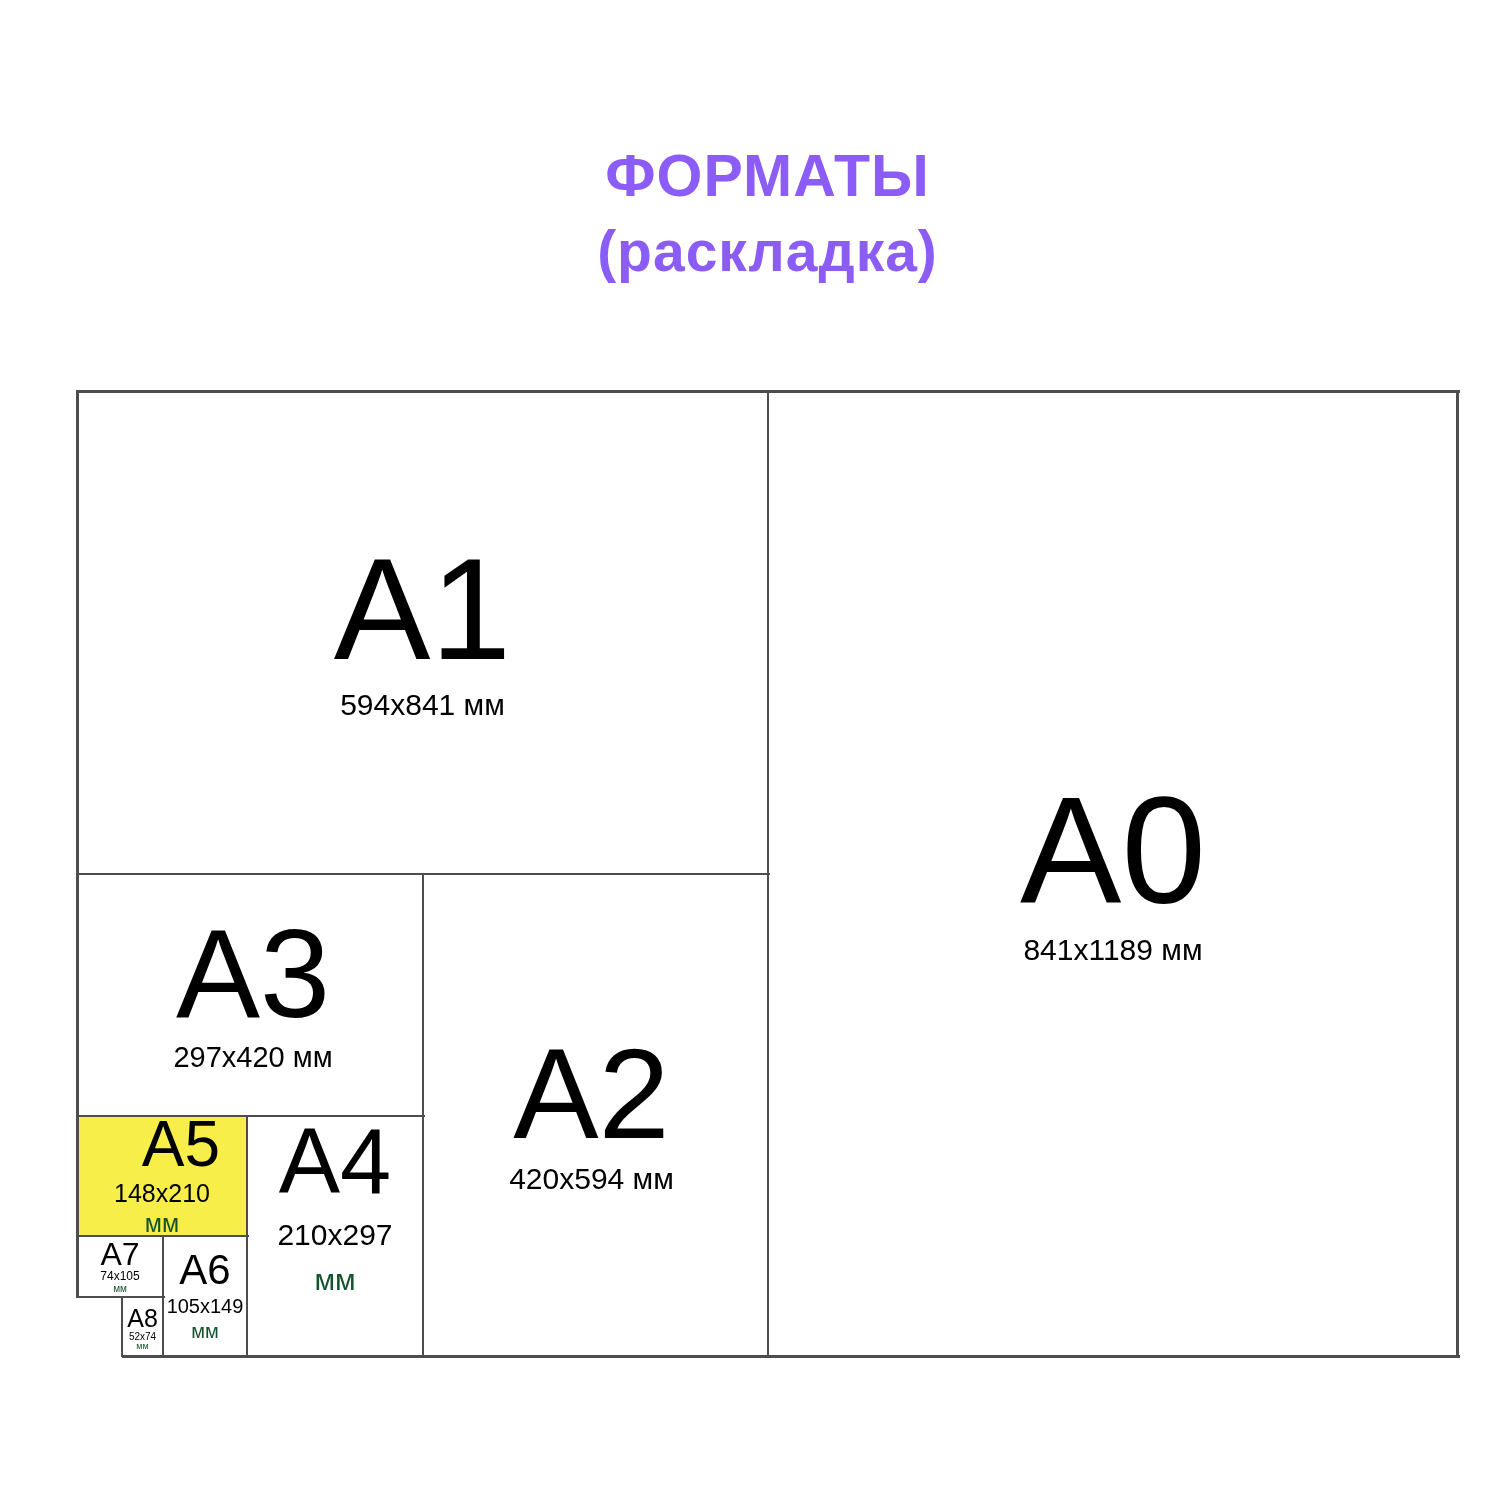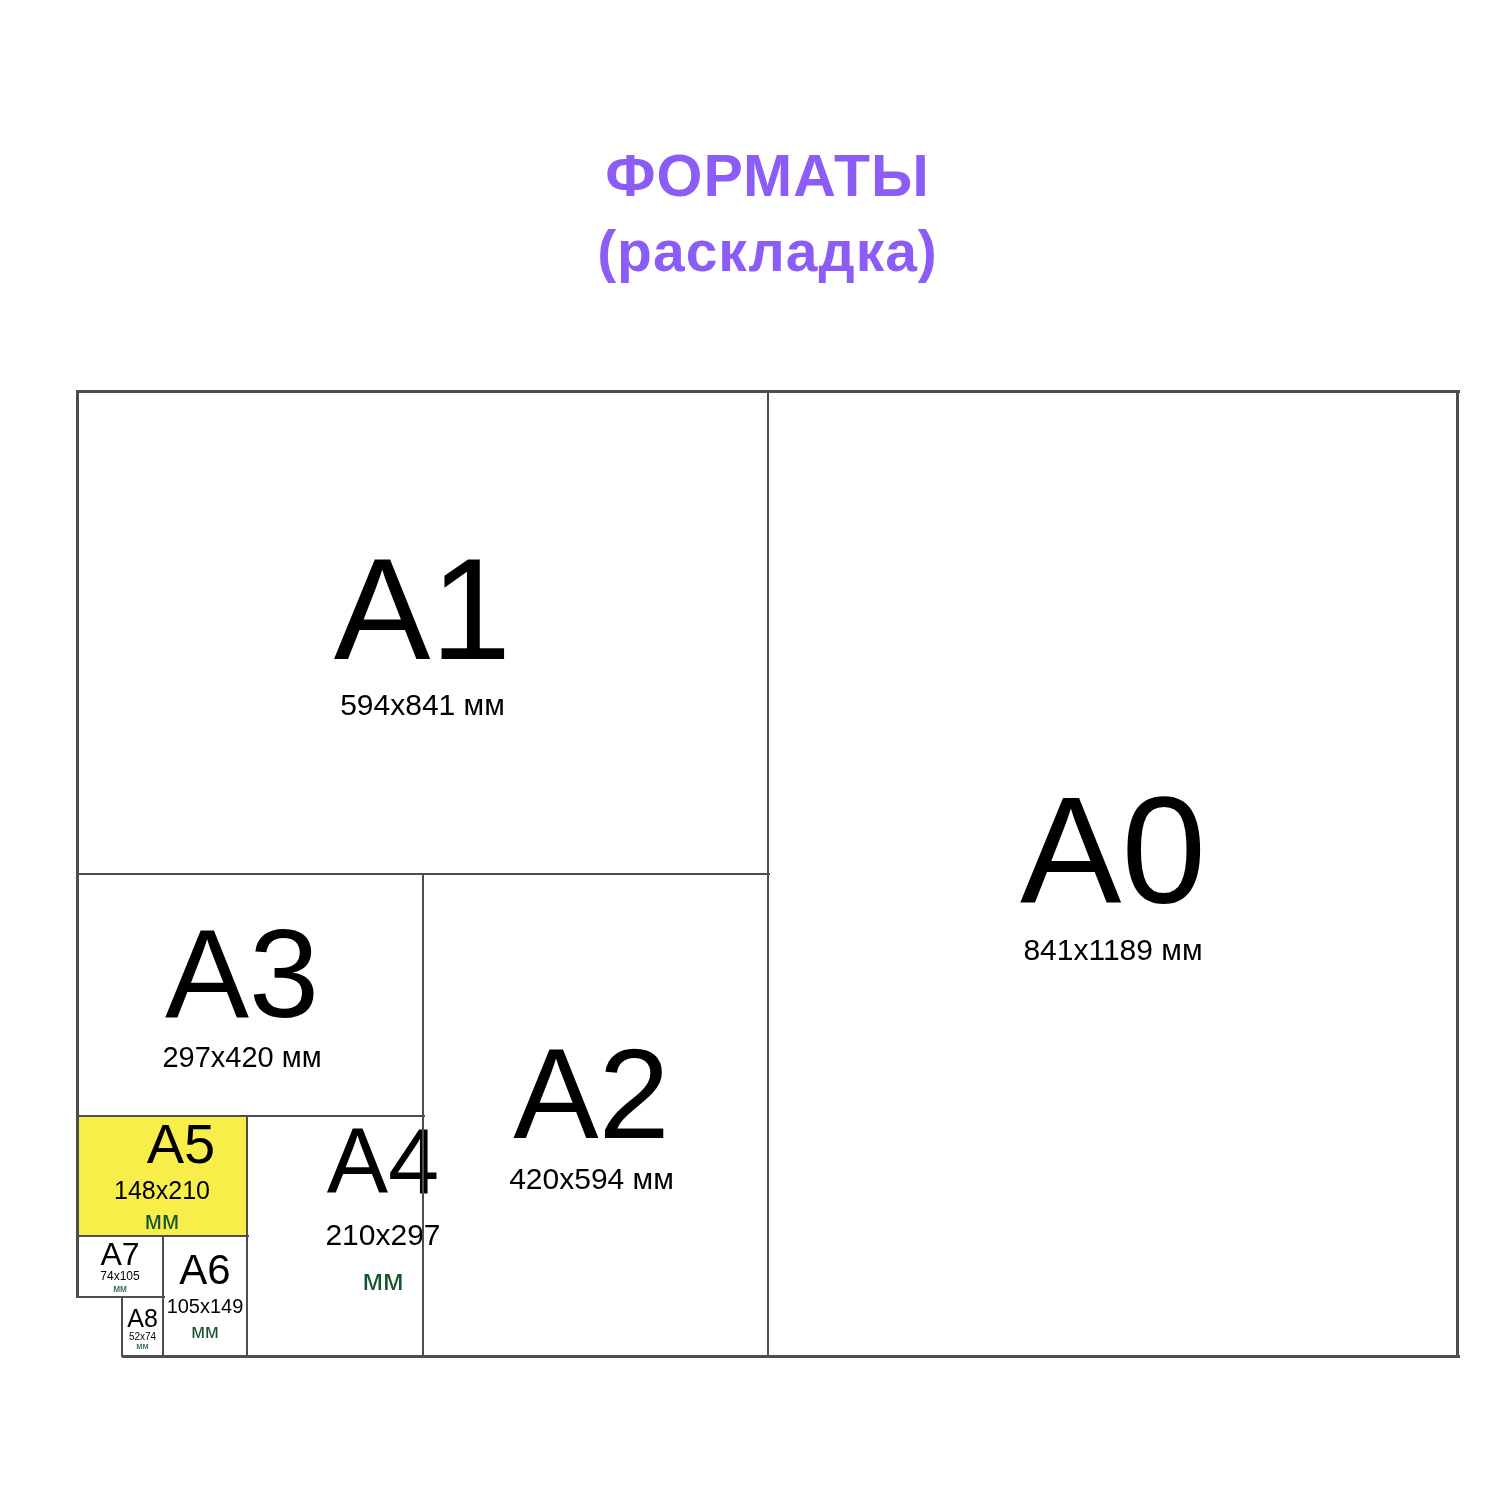--- a/index.html
+++ b/index.html
@@ -36,42 +36,42 @@
     justify-content: center;
     text-align: center;
   }
   .cell .letter { font-weight: 400; color: #000; }
   .cell .dims   { font-weight: 400; color: #000; }
   .cell .unit   { font-weight: 400; color: #14532d; }
 
   
   #cell-a1 { left: 77px;  top: 391px;  width: 691px; height: 483px; }
   #cell-a0 { left: 768px; top: 391px;  width: 690px; height: 966px; }
-  #cell-a3 { left: 69px;  top: 874px;  width: 346px; height: 242px; }
+  #cell-a3 { left: 80px;  top: 874px;  width: 346px; height: 242px; }
   #cell-a2 { left: 419px; top: 874px;  width: 345px; height: 483px; }
   #cell-a5 { left: 77px;  top: 1116px; width: 170px; height: 120px; background: var(--highlight, #f7ee4a); }
-  #cell-a4 { left: 247px; top: 1116px; width: 176px; height: 185px; margin-left: 48px; }
+  #cell-a4 { left: 247px; top: 1116px; width: 176px; height: 185px; }
   #cell-a7 { left: 77px;  top: 1236px; width: 86px;  height: 61px; }
   #cell-a6 { left: 163px; top: 1236px; width: 84px;  height: 121px; }
   #cell-a8 { left: 122px; top: 1297px; width: 41px;  height: 65px; }
 
   
   #cell-a1 .letter { font-size: 145px; line-height: 0.92; }
   #cell-a1 .dims   { font-size: 30px;  margin-top: 12px; }
 
   #cell-a0 .letter { font-size: 152px; line-height: 0.92; }
   #cell-a0 .dims   { font-size: 30px;  margin-top: 12px; }
 
   #cell-a3 .letter { font-size: 126px; line-height: 0.92; }
   #cell-a3 .dims   { font-size: 29px;  margin-top: 10px; }
 
   #cell-a2 .letter { font-size: 128px; line-height: 0.92; }
   #cell-a2 .dims   { font-size: 30px;  margin-top: 10px; }
 
-  #cell-a5 .letter { font-size: 56px; line-height: 0.95; margin-left: 38px; }
+  #cell-a5 .letter { font-size: 64px; line-height: 0.95; margin-left: 38px; }
   #cell-a5 .dims   { font-size: 25px; line-height: 1.2; margin-top: 4px; }
   #cell-a5 .unit   { font-size: 25px; line-height: 1.2; }
 
   #cell-a4 .letter { font-size: 92px; line-height: 0.95; }
   #cell-a4 .dims   { font-size: 30px; line-height: 1.3; margin-top: 10px; }
   #cell-a4 .unit   { font-size: 30px; line-height: 1.3; margin-top: 6px; }
 
   #cell-a6 .letter { font-size: 42px; line-height: 1.0; }
   #cell-a6 .dims   { font-size: 20px; line-height: 1.25; margin-top: 3px; }
   #cell-a6 .unit   { font-size: 20px; line-height: 1.25; }

